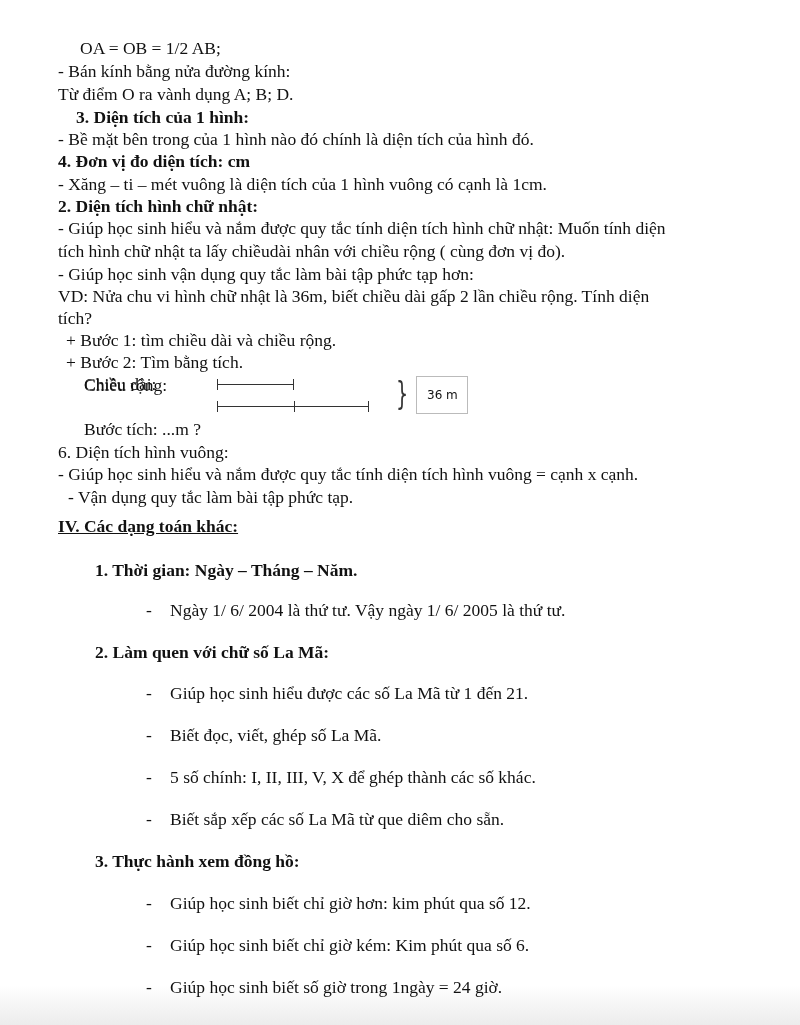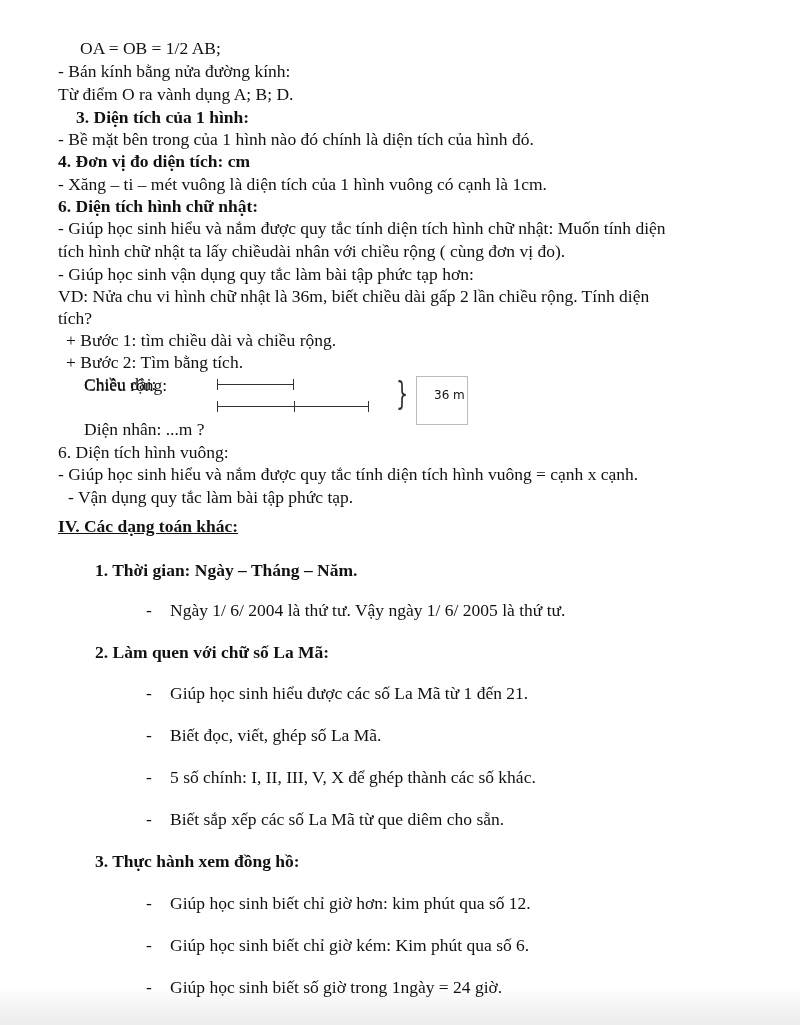--- a/index.html
+++ b/index.html
@@ -7,47 +7,47 @@
     width:800px; height:1025px; overflow:hidden; position:relative;
     background: linear-gradient(to bottom, #ffffff 0px, #ffffff 985px, #ececec 1025px);
     font-family: "Liberation Serif", serif; color:#111;
   }
   .ln { position:absolute; font-size:17.5px; line-height:22px; white-space:nowrap;font-family:Liberation Serif, serif; }
   .b { font-weight:bold; }
   .u { text-decoration: underline; }
   .dash { position:absolute; font-size:17.5px; line-height:22px; }
   .diagram-line { position:absolute; height:1px; background:#333; }
   .tick { position:absolute; width:1px; height:11px; background:#333; }
-  .box36 { position:absolute; left:416px; top:376px; width:52px; height:49px; border:1px solid #bbb; background:#fff;
-    font-family:"DejaVu Sans", sans-serif; font-size:12px; line-height:36px; text-indent:0px; box-sizing:border-box; padding-left:17px;}
+  .box36 { position:absolute; left:416px; top:376px; width:52px; height:38px; border:1px solid #bbb; background:#fff;
+    font-family:"DejaVu Sans", sans-serif; font-size:12px; line-height:36px; text-indent:0px; box-sizing:border-box; padding-left:10px;}
   .brace { position:absolute; left:396px; top:375px; font-family:"DejaVu Sans", sans-serif; font-size:32px; line-height:36px; color:#333; transform:scaleX(0.6); transform-origin:left top;}
 </style>
 </head>
 <body>
 
 <div>
   <div class="ln" style="left:80px;top:37px">OA =  OB = 1/2 AB;</div>
   <div class="ln" style="left:58px;top:60px"> - Bán kính bằng nửa đường kính:</div>
   <div class="ln" style="left:58px;top:83px">Từ điểm O ra vành dụng A; B; D.</div>
   <div class="ln b" style="left:76px;top:106px">3. Diện tích của 1 hình:</div>
   <div class="ln" style="left:58px;top:128px">- Bề mặt bên trong của 1 hình nào đó chính là diện tích của hình đó.</div>
   <div class="ln b" style="left:58px;top:150px">4. Đơn vị đo diện tích: cm</div>
   <div class="ln" style="left:58px;top:173px"> - Xăng – ti – mét vuông là diện tích của 1 hình vuông có cạnh là 1cm.</div>
-  <div class="ln b" style="left:58px;top:195px">6. Diện tích hình chữ nhật:</div>
+  <div class="ln b" style="left:58px;top:195px">2. Diện tích hình chữ nhật:</div>
   <div class="ln" style="left:58px;top:217px"> - Giúp học sinh hiểu và nắm được quy tắc tính diện tích hình chữ nhật: Muốn tính diện</div>
   <div class="ln" style="left:58px;top:240px">tích hình chữ nhật ta lấy chiềudài nhân với chiều rộng ( cùng đơn vị đo).</div>
   <div class="ln" style="left:58px;top:263px"> - Giúp học sinh vận dụng quy tắc làm bài tập phức tạp hơn:</div>
   <div class="ln" style="left:58px;top:285px">VD: Nửa chu vi hình chữ nhật là 36m, biết chiều dài gấp 2 lần chiều rộng. Tính diện</div>
   <div class="ln" style="left:58px;top:307px">tích?</div>
   <div class="ln" style="left:66px;top:329px"> + Bước 1: tìm chiều dài và chiều rộng.</div>
   <div class="ln" style="left:66px;top:351px"> + Bước 2: Tìm bằng tích.</div>
 
   <div class="ln" style="left:84px;top:374px">Chiều rộng:</div>
   <div class="ln" style="left:84px;top:373px">Chiều dài:</div>
-  <div class="ln" style="left:84px;top:418px">Diện nhân: ...m ?</div>
+  <div class="ln" style="left:84px;top:418px">Bước tích: ...m ?</div>
 
   <div>
     <div class="diagram-line" style="left:217px;top:384px;width:77px"></div>
     <div class="tick" style="left:217px;top:379px"></div>
     <div class="tick" style="left:293px;top:379px"></div>
     <div class="diagram-line" style="left:217px;top:406px;width:152px"></div>
     <div class="tick" style="left:217px;top:401px"></div>
     <div class="tick" style="left:294px;top:401px"></div>
     <div class="tick" style="left:368px;top:401px"></div>
     <div class="brace">}</div>

